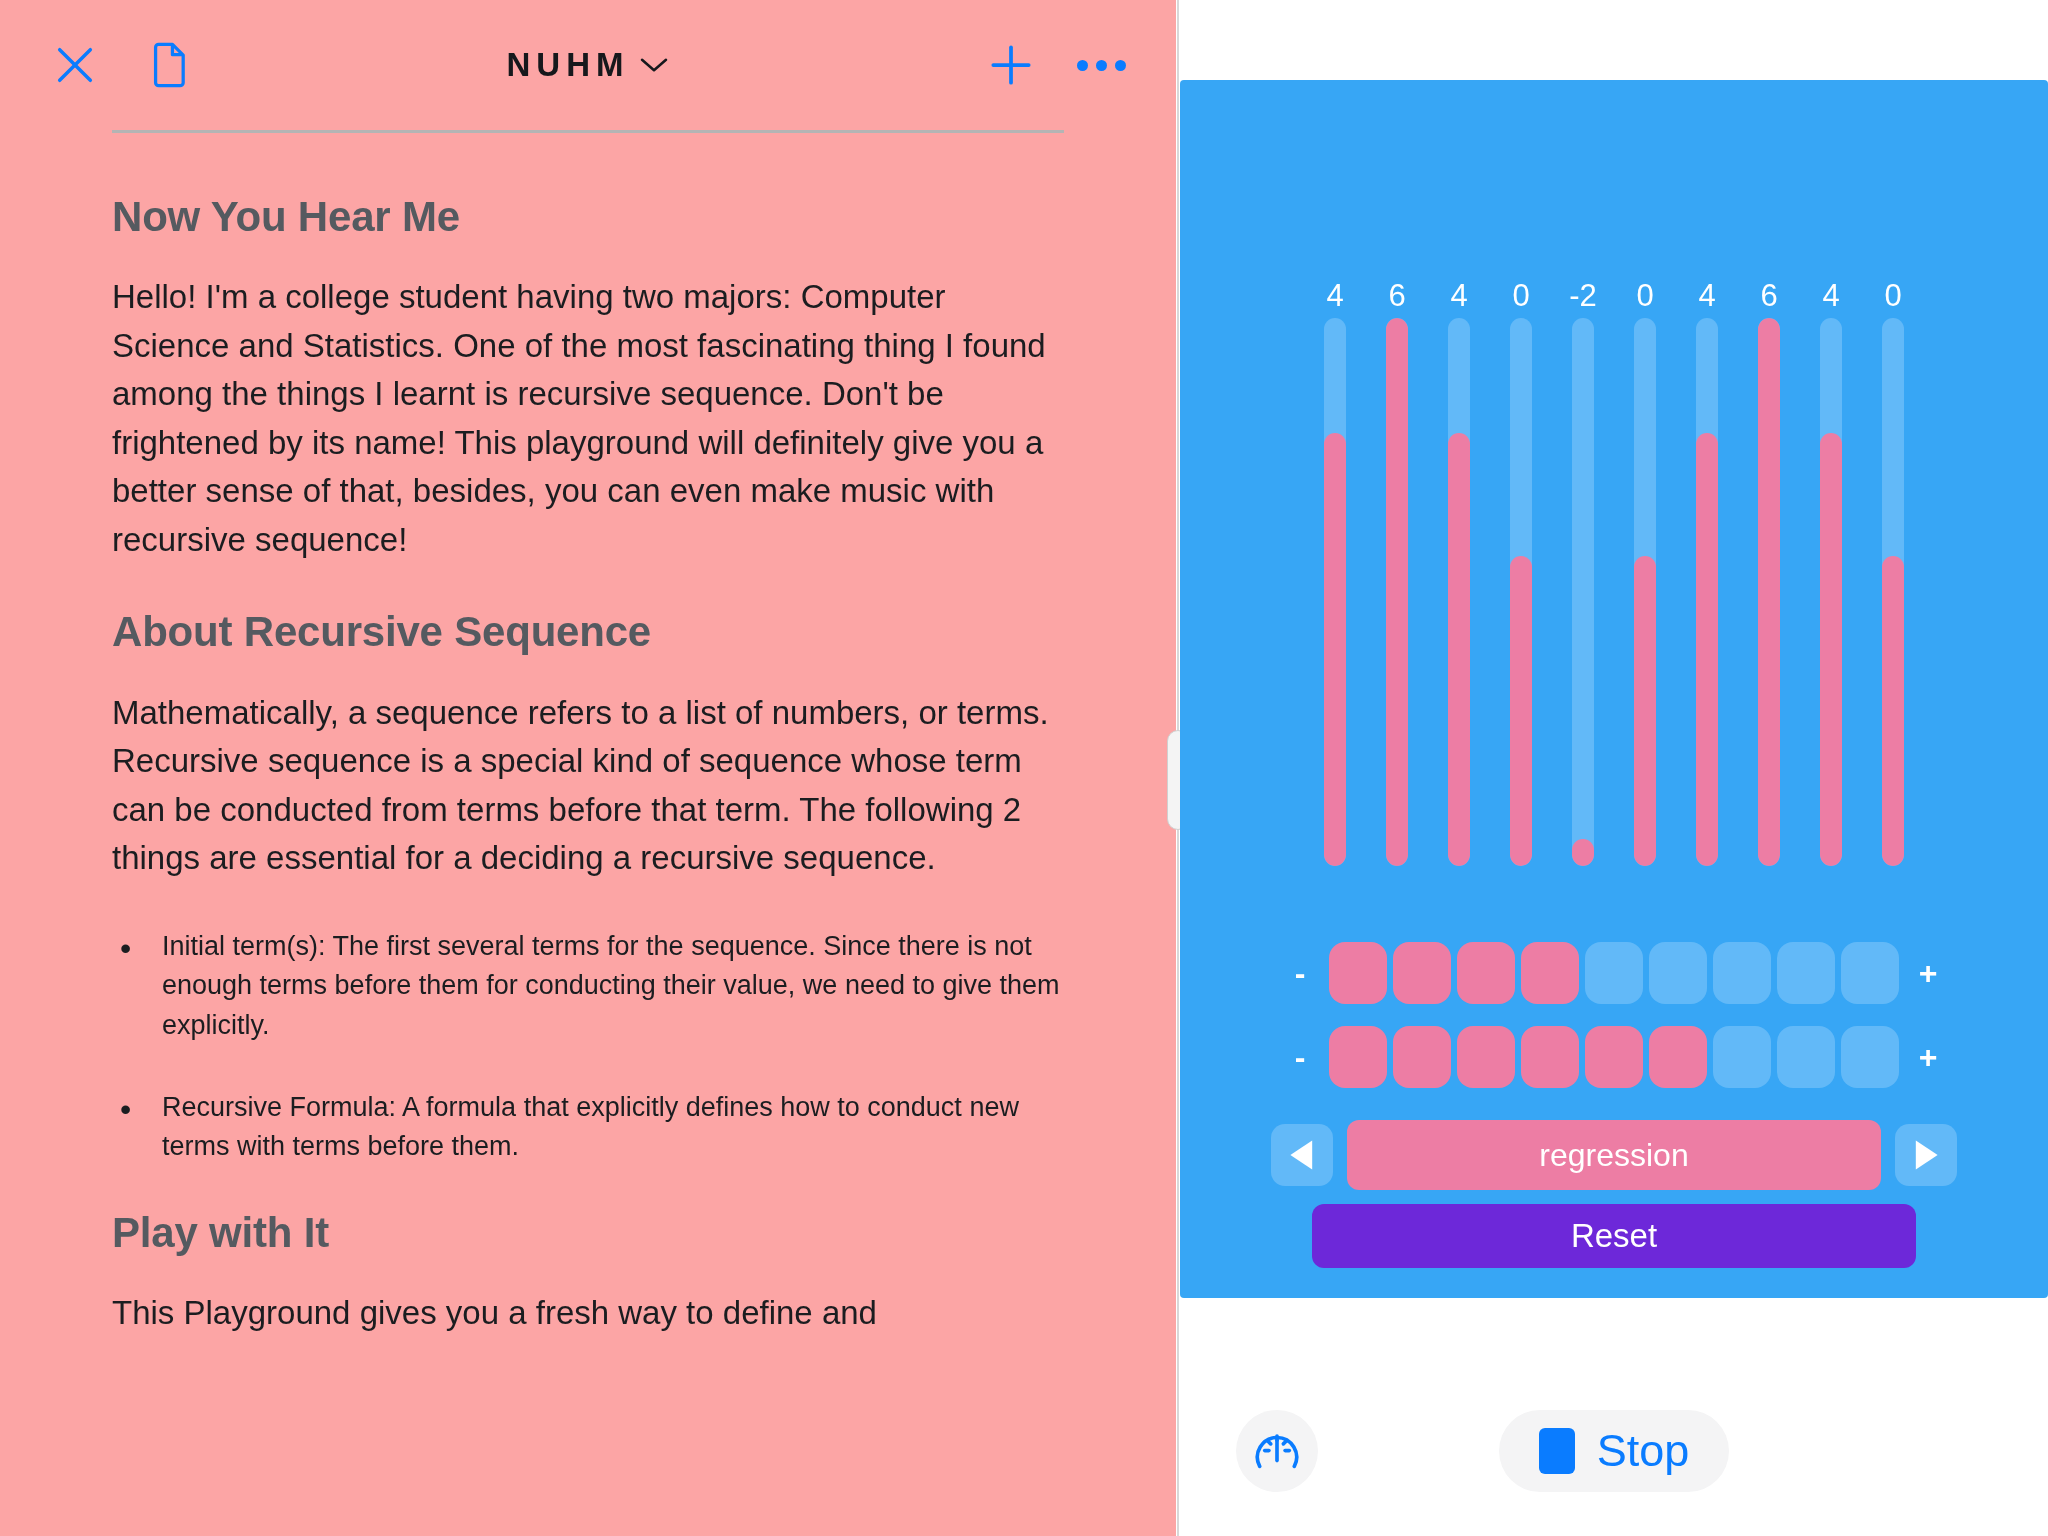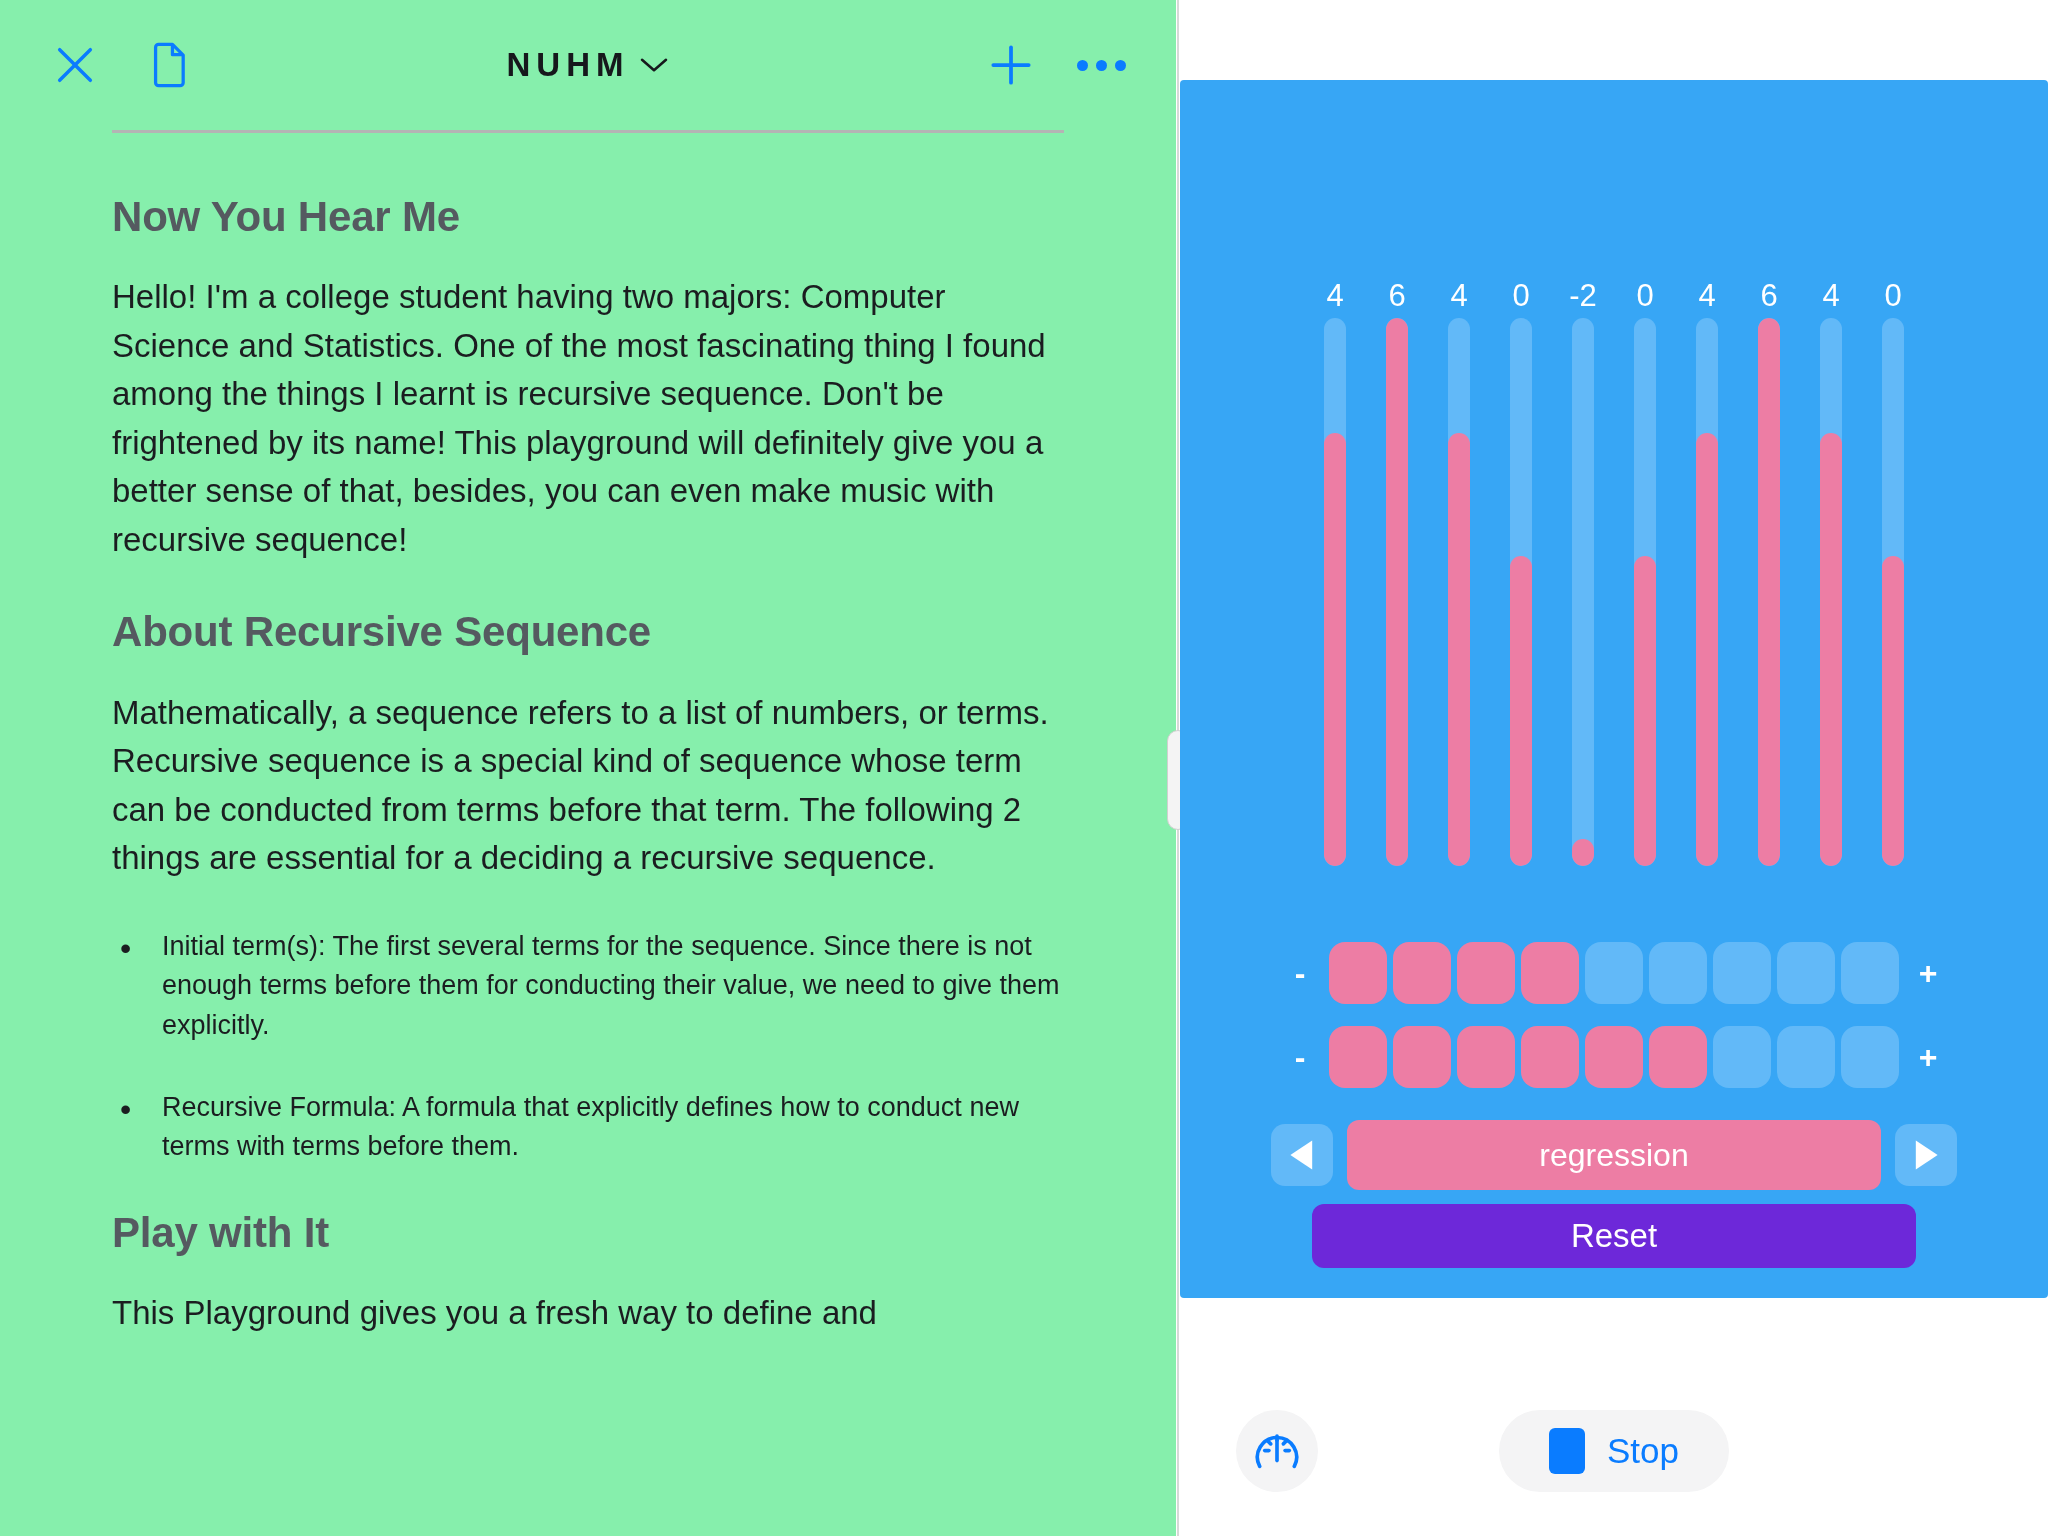--- a/index.html
+++ b/index.html
@@ -8,21 +8,21 @@
     font-family:"Liberation Sans", sans-serif;
     background:#ffffff;
     overflow:hidden;
     -webkit-font-smoothing:antialiased;
   }
   .app { display:flex; width:2048px; height:1536px; position:relative; }
 
   
   .doc-pane {
     width:1192px; height:1536px; position:relative;
-    background:#86efac; overflow:hidden;
+    background:#fca5a5; overflow:hidden;
   }
   .doc-toolbar {
     height:130px; display:flex; align-items:center;
     padding:0 44px; position:relative;
   }
   .tb-icon {
     width:62px; height:62px; display:flex; align-items:center;
     justify-content:center; color:#0A7CFF; cursor:pointer;
   }
   .tb-close { margin-right:32px; }
@@ -170,21 +170,21 @@
     display:flex; align-items:center; justify-content:center;
     cursor:pointer;
   }
   .stop-btn {
     position:absolute; left:50%; transform:translateX(-50%);
     height:82px; min-width:230px; border-radius:41px;
     background:#f4f4f5; display:flex; align-items:center;
     justify-content:center; gap:22px; padding:0 34px; cursor:pointer;
   }
   .stop-sq { width:36px; height:46px; border-radius:6px; background:#0A7CFF; }
-  .stop-lbl { color:#0A7CFF; font-size:35px; }
+  .stop-lbl { color:#0A7CFF; font-size:45px; }
 </style>
 </head>
 <body>
 
 <div class="app">
 
   <div class="doc-pane">
 
     <div class="doc-toolbar">
       <div class="tb-icon tb-close">

